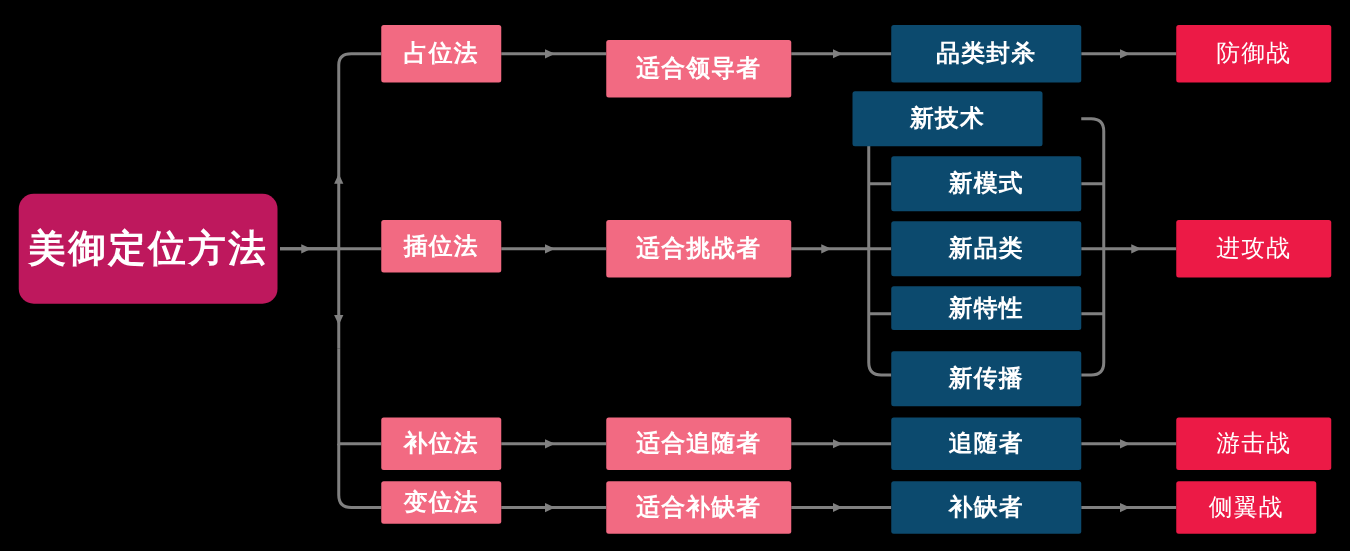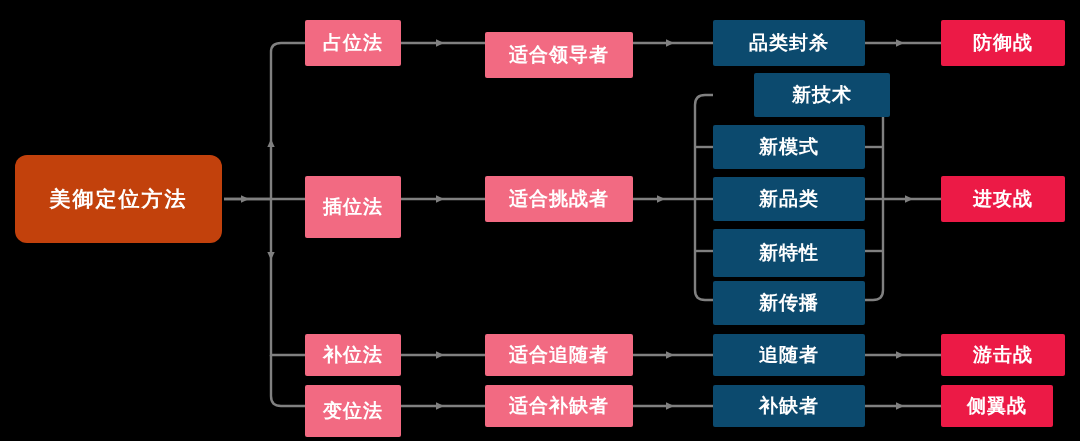--- a/index.html
+++ b/index.html
@@ -28,23 +28,23 @@
     align-items: center;
     justify-content: center;
     box-sizing: border-box;
     color: #ffffff;
     border-radius: 2px;
     letter-spacing: 1px;
     white-space: nowrap;
     z-index: 3;
   }
   .node-root {
-    background: #c2410c;
+    background: #be185d;
     border-radius: 12px;
-    font-size: 21px;
+    font-size: 30px;
     font-weight: bold;
     letter-spacing: 2px;
     text-align: center;
   }
   .node-method {
     background: #F26A82;
     font-size: 19px;
     font-weight: bold;
   }
   .node-fit {
@@ -53,21 +53,21 @@
     font-weight: bold;
   }
   .node-tactic {
     background: #0c4a6e;
     font-size: 19px;
     font-weight: bold;
   }
   .node-war {
     background: #EC1A46;
     font-size: 19px;
-    font-weight: bold;
+    font-weight: normal;
   }
 </style>
 </head>
 <body>
 
 <div id="canvas">
 
   <svg id="wires" viewBox="0 0 1080 441" xmlns="http://www.w3.org/2000/svg">
     <defs>
       <marker id="arw" markerWidth="9" markerHeight="9" refX="7" refY="4.5" orient="auto" markerUnits="userSpaceOnUse">
@@ -119,34 +119,34 @@
 
     <path d="M865,43 L903,43 L941,43" fill="none" stroke="#808080" stroke-width="2.4" marker-mid="url(#arw)"></path>
     <path d="M883,199 L912,199 L941,199" fill="none" stroke="#808080" stroke-width="2.4" marker-mid="url(#arw)"></path>
     <path d="M865,355 L903,355 L941,355" fill="none" stroke="#808080" stroke-width="2.4" marker-mid="url(#arw)"></path>
     <path d="M865,406 L903,406 L941,406" fill="none" stroke="#808080" stroke-width="2.4" marker-mid="url(#arw)"></path>
   </svg>
 
   <div class="node node-root" style="left:15px; top:155px; width:207px; height:88px;">美御定位方法</div>
 
   <div class="node node-method" style="left:305px; top:20px; width:96px; height:46px;">占位法</div>
-  <div class="node node-method" style="left:305px; top:176px; width:96px; height:62px;">插位法</div>
+  <div class="node node-method" style="left:305px; top:176px; width:96px; height:42px;">插位法</div>
   <div class="node node-method" style="left:305px; top:334px; width:96px; height:42px;">补位法</div>
-  <div class="node node-method" style="left:305px; top:385px; width:96px; height:52px;">变位法</div>
+  <div class="node node-method" style="left:305px; top:385px; width:96px; height:34px;">变位法</div>
 
   <div class="node node-fit" style="left:485px; top:20px; width:148px; height:46px;margin-top:12px;">适合领导者</div>
   <div class="node node-fit" style="left:485px; top:334px; width:148px; height:42px;">适合追随者</div>
   <div class="node node-fit" style="left:485px; top:176px; width:148px; height:46px;">适合挑战者</div>
   <div class="node node-fit" style="left:485px; top:385px; width:148px; height:42px;">适合补缺者</div>
 
   <div class="node node-tactic" style="left:713px; top:20px; width:152px; height:46px;">品类封杀</div>
-  <div class="node node-tactic" style="left:754px; top:73px; width:136px; height:44px;">新技术</div>
+  <div class="node node-tactic" style="left:682px; top:73px; width:152px; height:44px;">新技术</div>
   <div class="node node-tactic" style="left:713px; top:125px; width:152px; height:44px;">新模式</div>
   <div class="node node-tactic" style="left:713px; top:177px; width:152px; height:44px;">新品类</div>
-  <div class="node node-tactic" style="left:713px; top:229px; width:152px; height:48px;">新特性</div>
+  <div class="node node-tactic" style="left:713px; top:229px; width:152px; height:35px;">新特性</div>
   <div class="node node-tactic" style="left:713px; top:281px; width:152px; height:44px;">新传播</div>
   <div class="node node-tactic" style="left:713px; top:334px; width:152px; height:42px;">追随者</div>
   <div class="node node-tactic" style="left:713px; top:385px; width:152px; height:42px;">补缺者</div>
 
   <div class="node node-war" style="left:941px; top:20px; width:124px; height:46px;">防御战</div>
   <div class="node node-war" style="left:941px; top:334px; width:124px; height:42px;">游击战</div>
   <div class="node node-war" style="left:941px; top:176px; width:124px; height:46px;">进攻战</div>
   <div class="node node-war" style="left:941px; top:385px; width:112px; height:42px;">侧翼战</div>
 
 </div>

